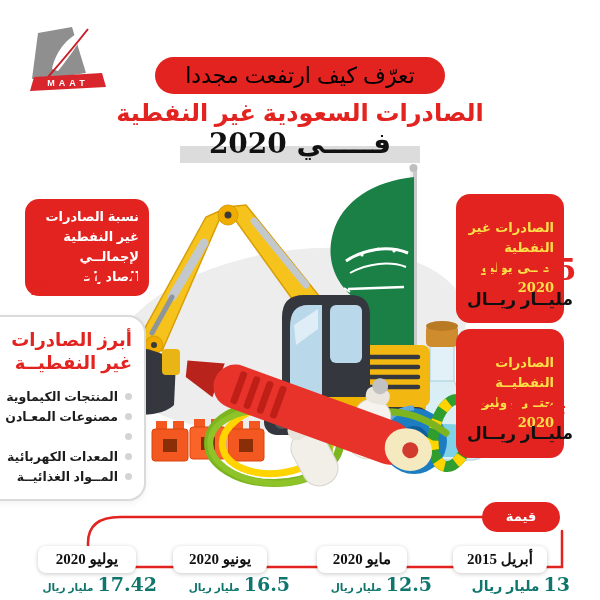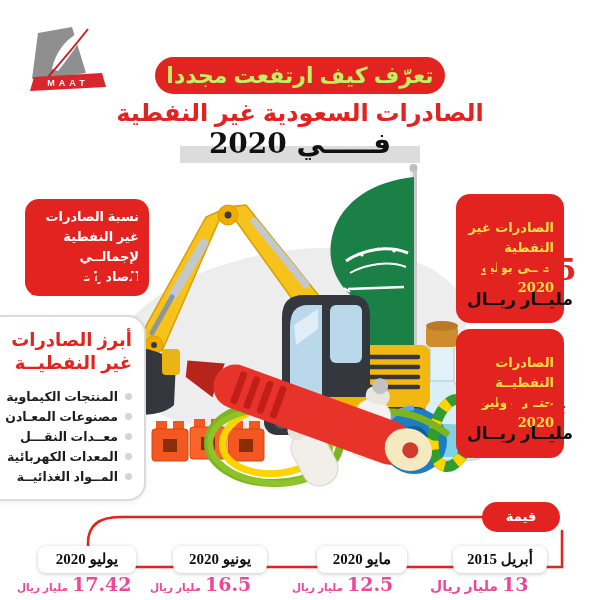--- a/index.html
+++ b/index.html
@@ -1,21 +1,21 @@
 <!DOCTYPE html>
 <html lang="ar"><head>
 <meta charset="utf-8">
 <style>
   html,body{margin:0;padding:0;background:#fff;}
   #stage{position:relative;width:600px;height:600px;background:#ffffff;overflow:hidden;
          font-family:"Liberation Sans","DejaVu Sans",sans-serif;margin-top:15px;}
   .abs{position:absolute;}
   
   .pill{left:155px;top:42px;width:290px;height:37px;background:#e2231f;border-radius:19px;
-        color:#bef264;font-weight:bold;font-size:22px;line-height:37px;text-align:center;
+        color:#000000;font-weight:normal;font-size:22px;line-height:37px;text-align:center;
         direction:rtl;white-space:nowrap;z-index:4;}
   .main-title{left:0;top:84px;width:600px;text-align:center;color:#e2231f;font-weight:bold;
         font-size:24px;direction:rtl;white-space:nowrap;z-index:4;}
   .year-bar{left:180px;top:131px;width:240px;height:17px;background:#dcdcdc;z-index:3;}
   .year-text{left:0;top:112px;width:600px;text-align:center;color:#111;font-weight:bold;
         font-size:28px;direction:rtl;z-index:4;
         font-family:"DejaVu Serif","DejaVu Sans","Liberation Sans",sans-serif;}
   
   .ratio-badge{left:25px;top:184px;width:124px;box-sizing:border-box;background:#e2231f;
         border-radius:14px;color:#fff;font-weight:bold;font-size:13px;line-height:1.55;
@@ -41,21 +41,21 @@
   .runit{left:452px;width:136px;text-align:center;color:#111;font-weight:bold;font-size:17px;
         direction:rtl;z-index:5;}
   
   .tl-badge{left:482px;top:487px;width:78px;height:30px;background:#e2231f;border-radius:15px;
         color:#fff;font-weight:bold;font-size:13px;line-height:30px;text-align:center;
         direction:rtl;z-index:6;}
   .tl-month{top:531px;height:27px;line-height:27px;background:#fff;border-radius:8px;
         box-shadow:0 1px 4px rgba(0,0,0,0.22);text-align:center;font-weight:bold;font-size:15px;
         color:#111;direction:rtl;z-index:6;
         font-family:Liberation Serif, serif;}
-  .tl-val{top:558px;text-align:left;color:#ec4899;font-weight:bold;direction:rtl;z-index:6;}
+  .tl-val{top:558px;text-align:right;color:#0f766e;font-weight:bold;direction:rtl;z-index:6;}
   .tl-val .num{font-family:"DejaVu Serif",serif;font-size:19px;}
   .tl-val .unit{font-size:10.5px;margin-right:4px;}
   .tl-val.big .unit{font-size:14px;}
   .watermark{right:8px;top:571px;color:#9e9e9e;font-size:13px;z-index:6;
         font-family:"DejaVu Sans Mono",monospace;}
 </style>
 </head>
 <body>
 
 <div id="stage">
@@ -204,21 +204,20 @@
       <li>
           <span class="bullet"></span>
           <span>المنتجات الكيماوية</span>
         </li>
       <li>
           <span class="bullet"></span>
           <span>مصنوعات المعـادن</span>
         </li>
       <li>
           <span class="bullet"></span>
-          <span>معــدات النقـــل</span>
         </li>
       <li>
           <span class="bullet"></span>
           <span>المعدات الكهربائية</span>
         </li>
       <li>
           <span class="bullet"></span>
           <span>المــواد الغذائيــة</span>
         </li>
     </ul>

